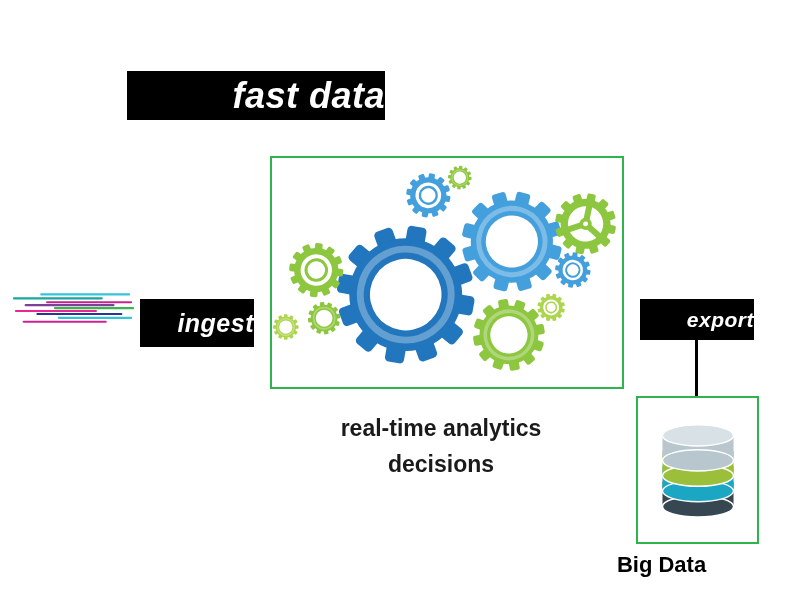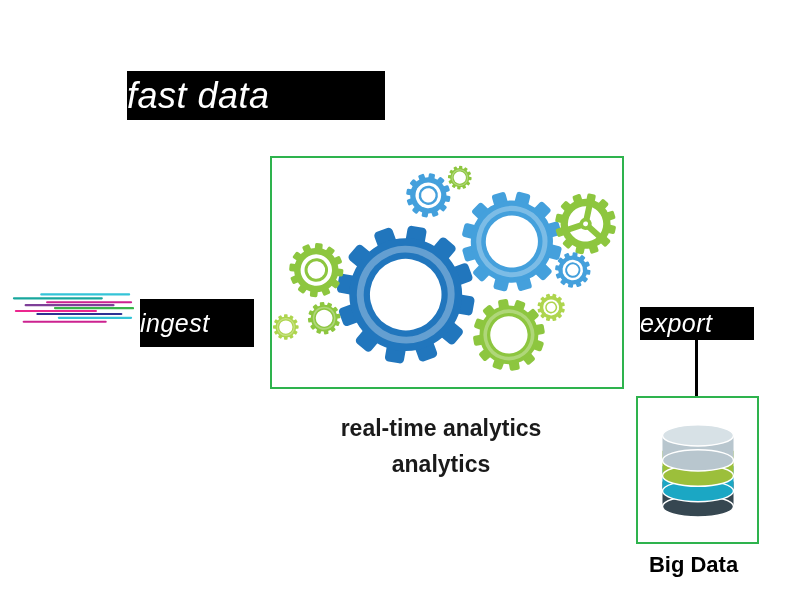--- a/index.html
+++ b/index.html
@@ -7,43 +7,43 @@
     --gear-blue:#2176bd; --gear-blue-light:#44a0dc;
     --gear-green:#8dc63f; --gear-green-light:#aed54e;
     --db-top:#d7e1e6; --db-gray:#b8c6ce; --db-green:#9cbf3b;
     --db-teal:#1ba7c4; --db-dark:#364751; --text:#1a1a1a;
   }
   *{margin:0;padding:0;box-sizing:border-box;}
   body{background:#ffffff;font-family:"Liberation Sans",sans-serif;}
   .canvas{position:relative;width:800px;height:615px;background:#ffffff;overflow:hidden;}
 
   .banner{position:absolute;background:var(--banner-bg);color:var(--banner-text);
-    display:flex;align-items:center;justify-content:flex-start;
-    font-style:italic;font-weight:normal;letter-spacing:.5px;}
+    display:flex;align-items:center;justify-content:flex-end;
+    font-style:italic;font-weight:bold;letter-spacing:.5px;}
   .banner.fast-data{left:127px;top:71px;width:258px;height:49px;font-size:36px;}
   .banner.ingest{left:140px;top:299px;width:114px;height:48px;font-size:25px;}
-  .banner.export{left:640px;top:299px;width:114px;height:33px;font-size:25px;margin-top:8px;}
+  .banner.export{left:640px;top:299px;width:114px;height:41px;font-size:21px;}
 
   .speed-lines{position:absolute;left:12px;top:292px;width:122px;height:40px;}
 
   .process-box{position:absolute;left:270px;top:156px;width:354px;height:233px;
     background:#ffffff;border:2px solid var(--box-border);}
   .process-box svg{display:block;width:100%;height:100%;}
 
   .caption{position:absolute;left:264px;top:410px;width:354px;text-align:center;
     color:var(--text);font-size:23px;font-weight:600;line-height:36px;}
 
   .connector{position:absolute;left:695px;top:340px;width:3px;height:56px;background:#000;}
 
   .bigdata-box{position:absolute;left:636px;top:396px;width:123px;height:148px;
     background:#ffffff;border:2px solid var(--box-border);
     display:flex;align-items:center;justify-content:center;}
   .bigdata-box svg{width:96px;height:126px;display:block;}
 
-  .bigdata-label{position:absolute;left:632px;top:552px;width:123px;text-align:center;
+  .bigdata-label{position:absolute;left:600px;top:552px;width:123px;text-align:center;
     color:#000;font-size:22px;font-weight:bold;}
 </style>
 </head>
 <body>
 
 <div class="canvas">
 
   <div class="banner fast-data">
     <span>fast data</span>
   </div>
@@ -116,21 +116,21 @@
       <use href="#gear-ring" transform="translate(44,114)  rotate(6)  scale(0.55)" style="color:var(--gear-green)"></use>
       <use href="#gear" transform="translate(52,163)  rotate(22) scale(0.33)" style="color:var(--gear-green)"></use>
       <use href="#gear" transform="translate(13,172)  rotate(0)  scale(0.26)" style="color:var(--gear-green-light)"></use>
       <use href="#gear-ring" transform="translate(158,38)  rotate(10) scale(0.45)" style="color:var(--gear-blue-light)"></use>
       <use href="#gear" transform="translate(190,20)  rotate(5)  scale(0.24)" style="color:var(--gear-green)"></use>
     </svg>
   </div>
 
   <div class="caption">
     <div>real-time analytics</div>
-    <div>analytics</div>
+    <div>decisions</div>
   </div>
 
   <div class="banner export">
     <span>export</span>
   </div>
 
   <div class="connector"></div>
 
   <div class="bigdata-box">
     <svg viewBox="0 0 100 120" xmlns="http://www.w3.org/2000/svg">

